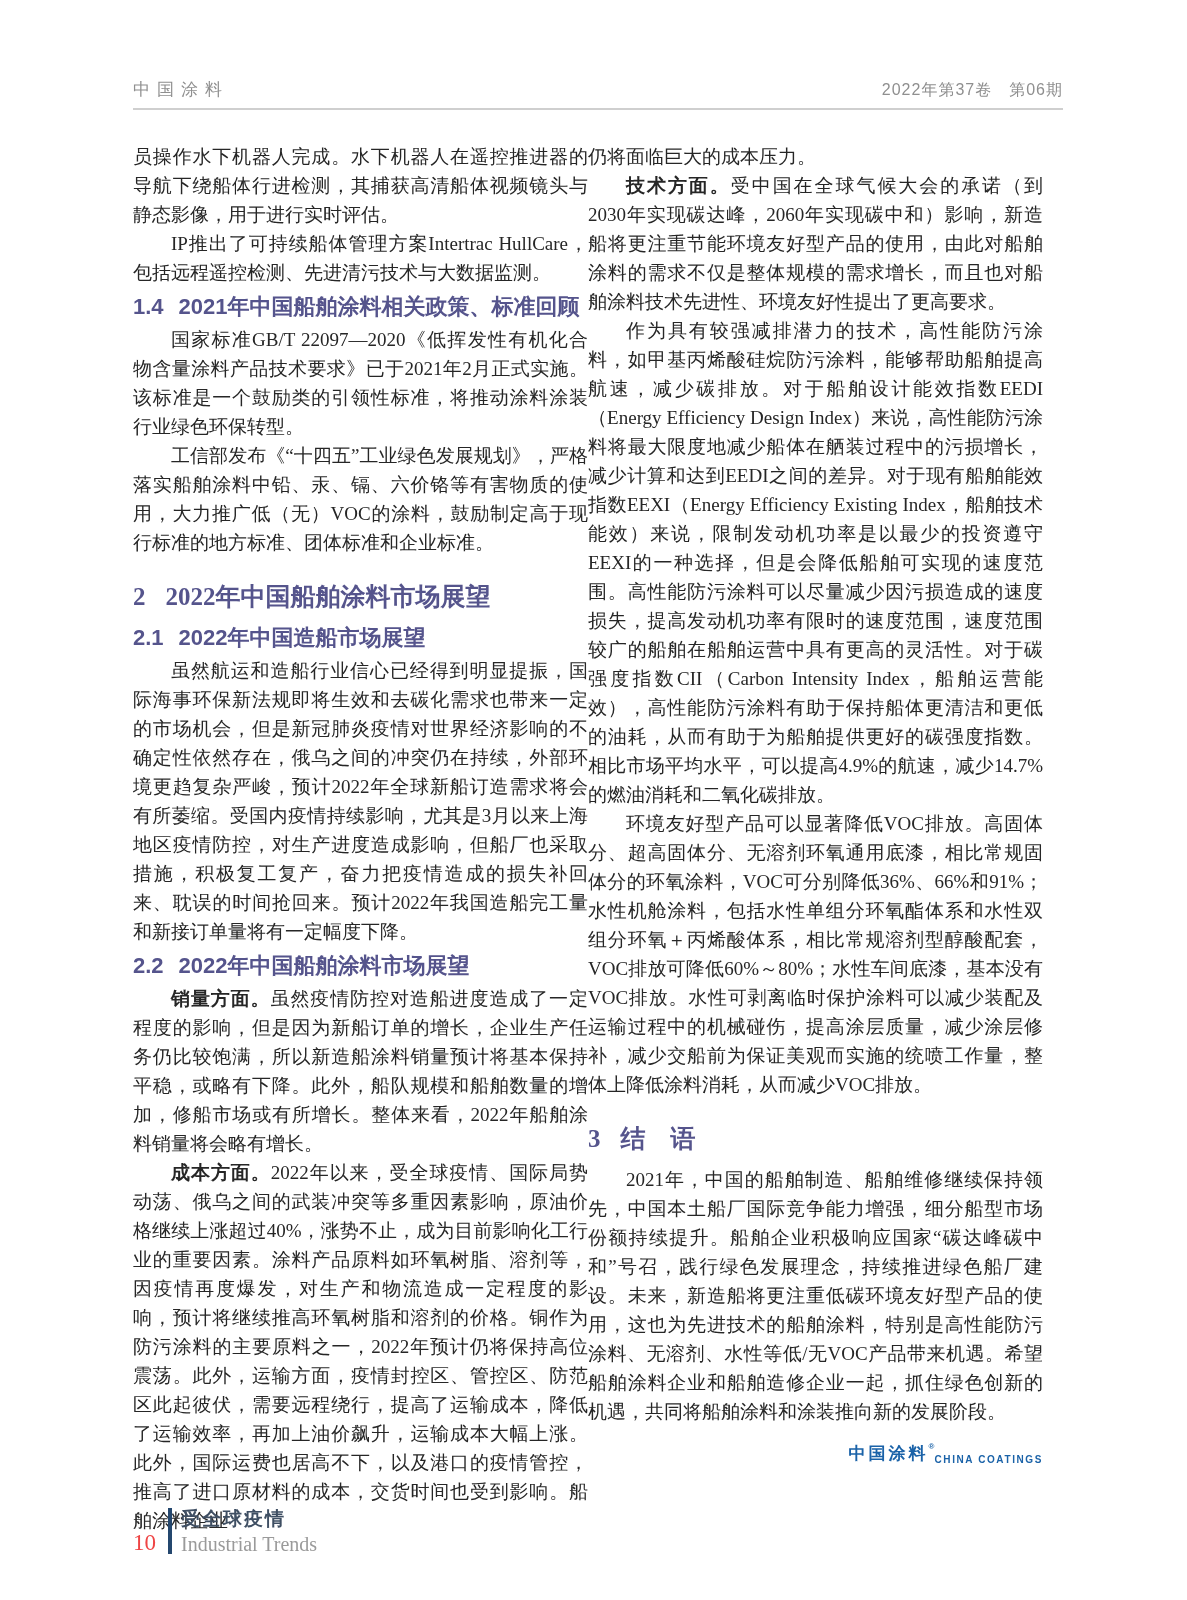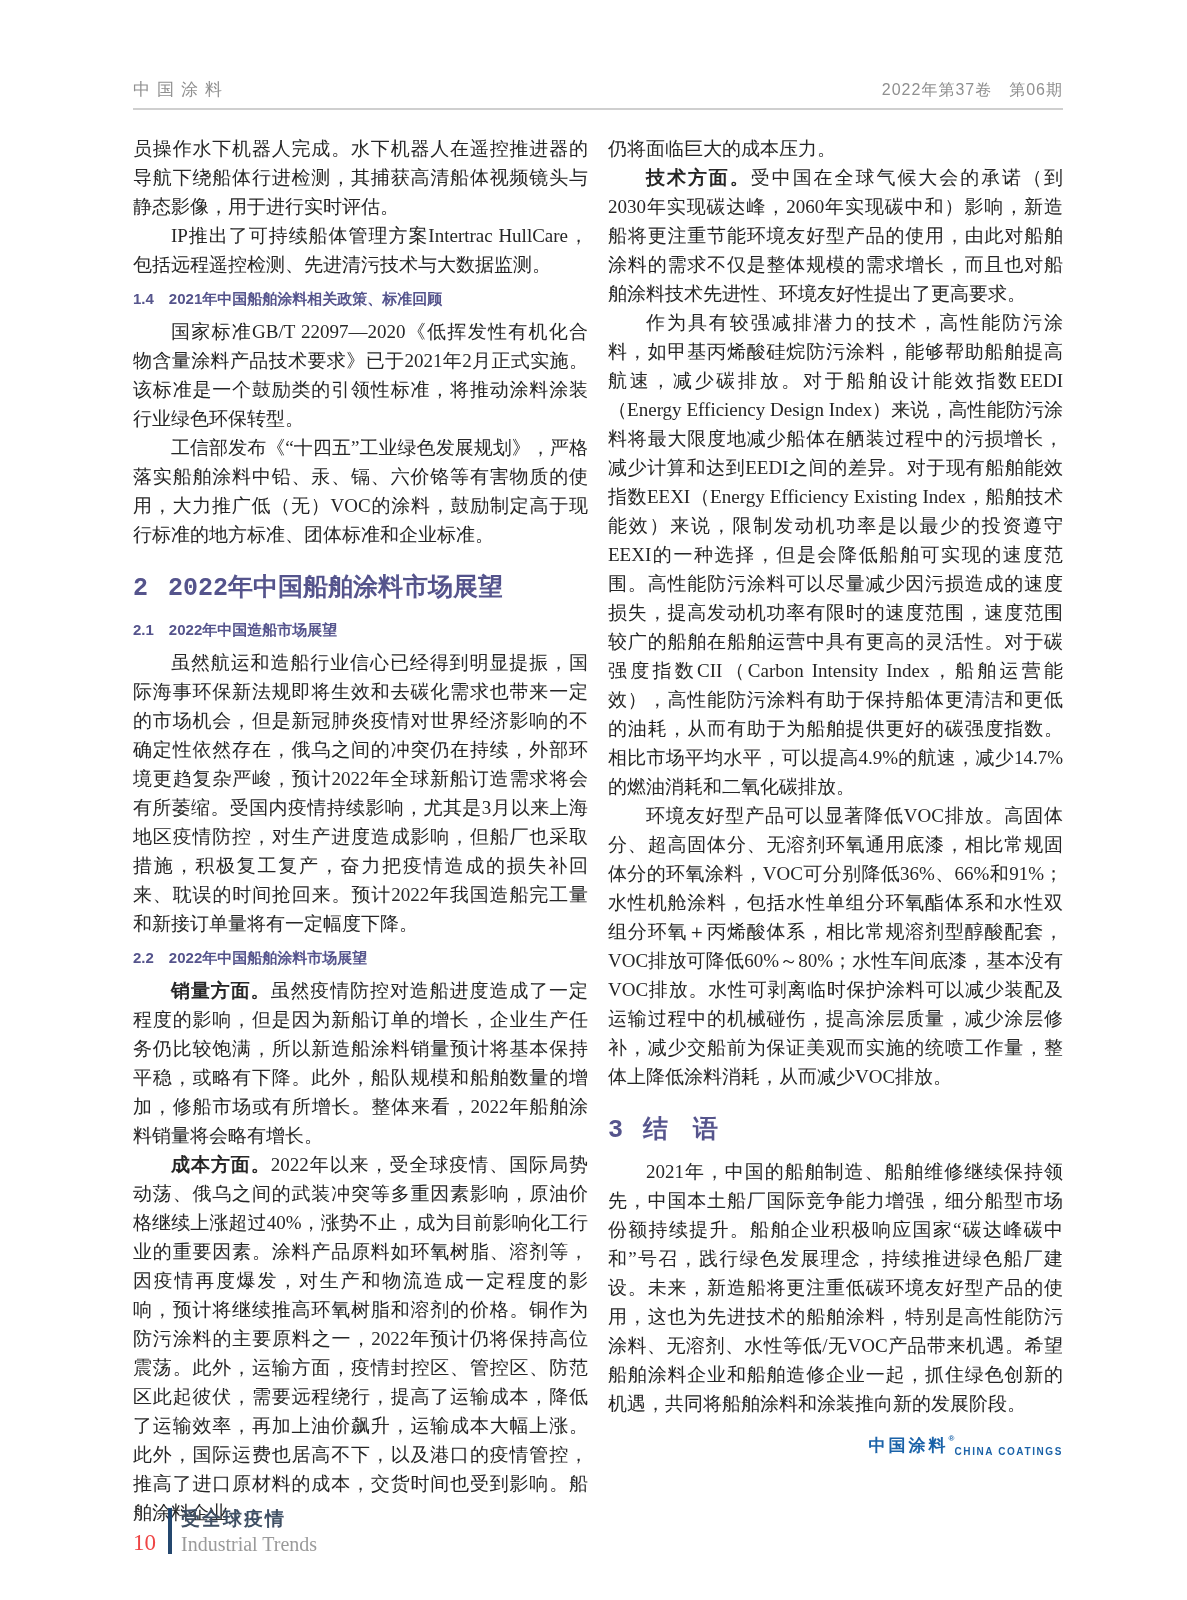--- a/index.html
+++ b/index.html
@@ -21,39 +21,39 @@
   }
   .journal-name{
     font-family:"Liberation Sans","DejaVu Sans",sans-serif;
     font-size:17px;color:#8f8f8f;letter-spacing:7px;
   }
   .issue-info{
     font-family:"Liberation Sans","DejaVu Sans",sans-serif;
     font-size:16px;color:#8f8f8f;letter-spacing:1px;
   }
   
-  .content{display:flex;gap:20px;margin-top:24px;}
+  .content{display:flex;margin-top:32px;}
   .col{width:455px;}
   .col p{
     margin:0;
     font-size:19px;line-height:29px;
     text-align:justify;
     text-justify:inter-character;
   }
   .col p.indent{text-indent:2em;}
   .lead{font-weight:700;font-family:"Liberation Sans","DejaVu Sans",sans-serif;}
   .h2{
-    font-family:Liberation Mono, monospace;
+    font-family:Liberation Serif, serif;
     font-weight:700;font-size:25px;color:#55548c;
     margin:24px 0 10px 0;line-height:32px;
   }
   .h2 .num{margin-right:20px;}
   .h3{
     font-family:"Liberation Sans","DejaVu Sans",sans-serif;
-    font-weight:700;font-size:15px;color:#55548c;
+    font-weight:700;font-size:22px;color:#55548c;
     margin:5px 0 4px 0;line-height:29px;
   }
   .h3 .num{margin-right:15px;}
   
   .logo{
     margin-top:16px;
     display:flex;flex-direction:row;align-items:flex-end;
     float:right;
   }
   .logo-cn{

